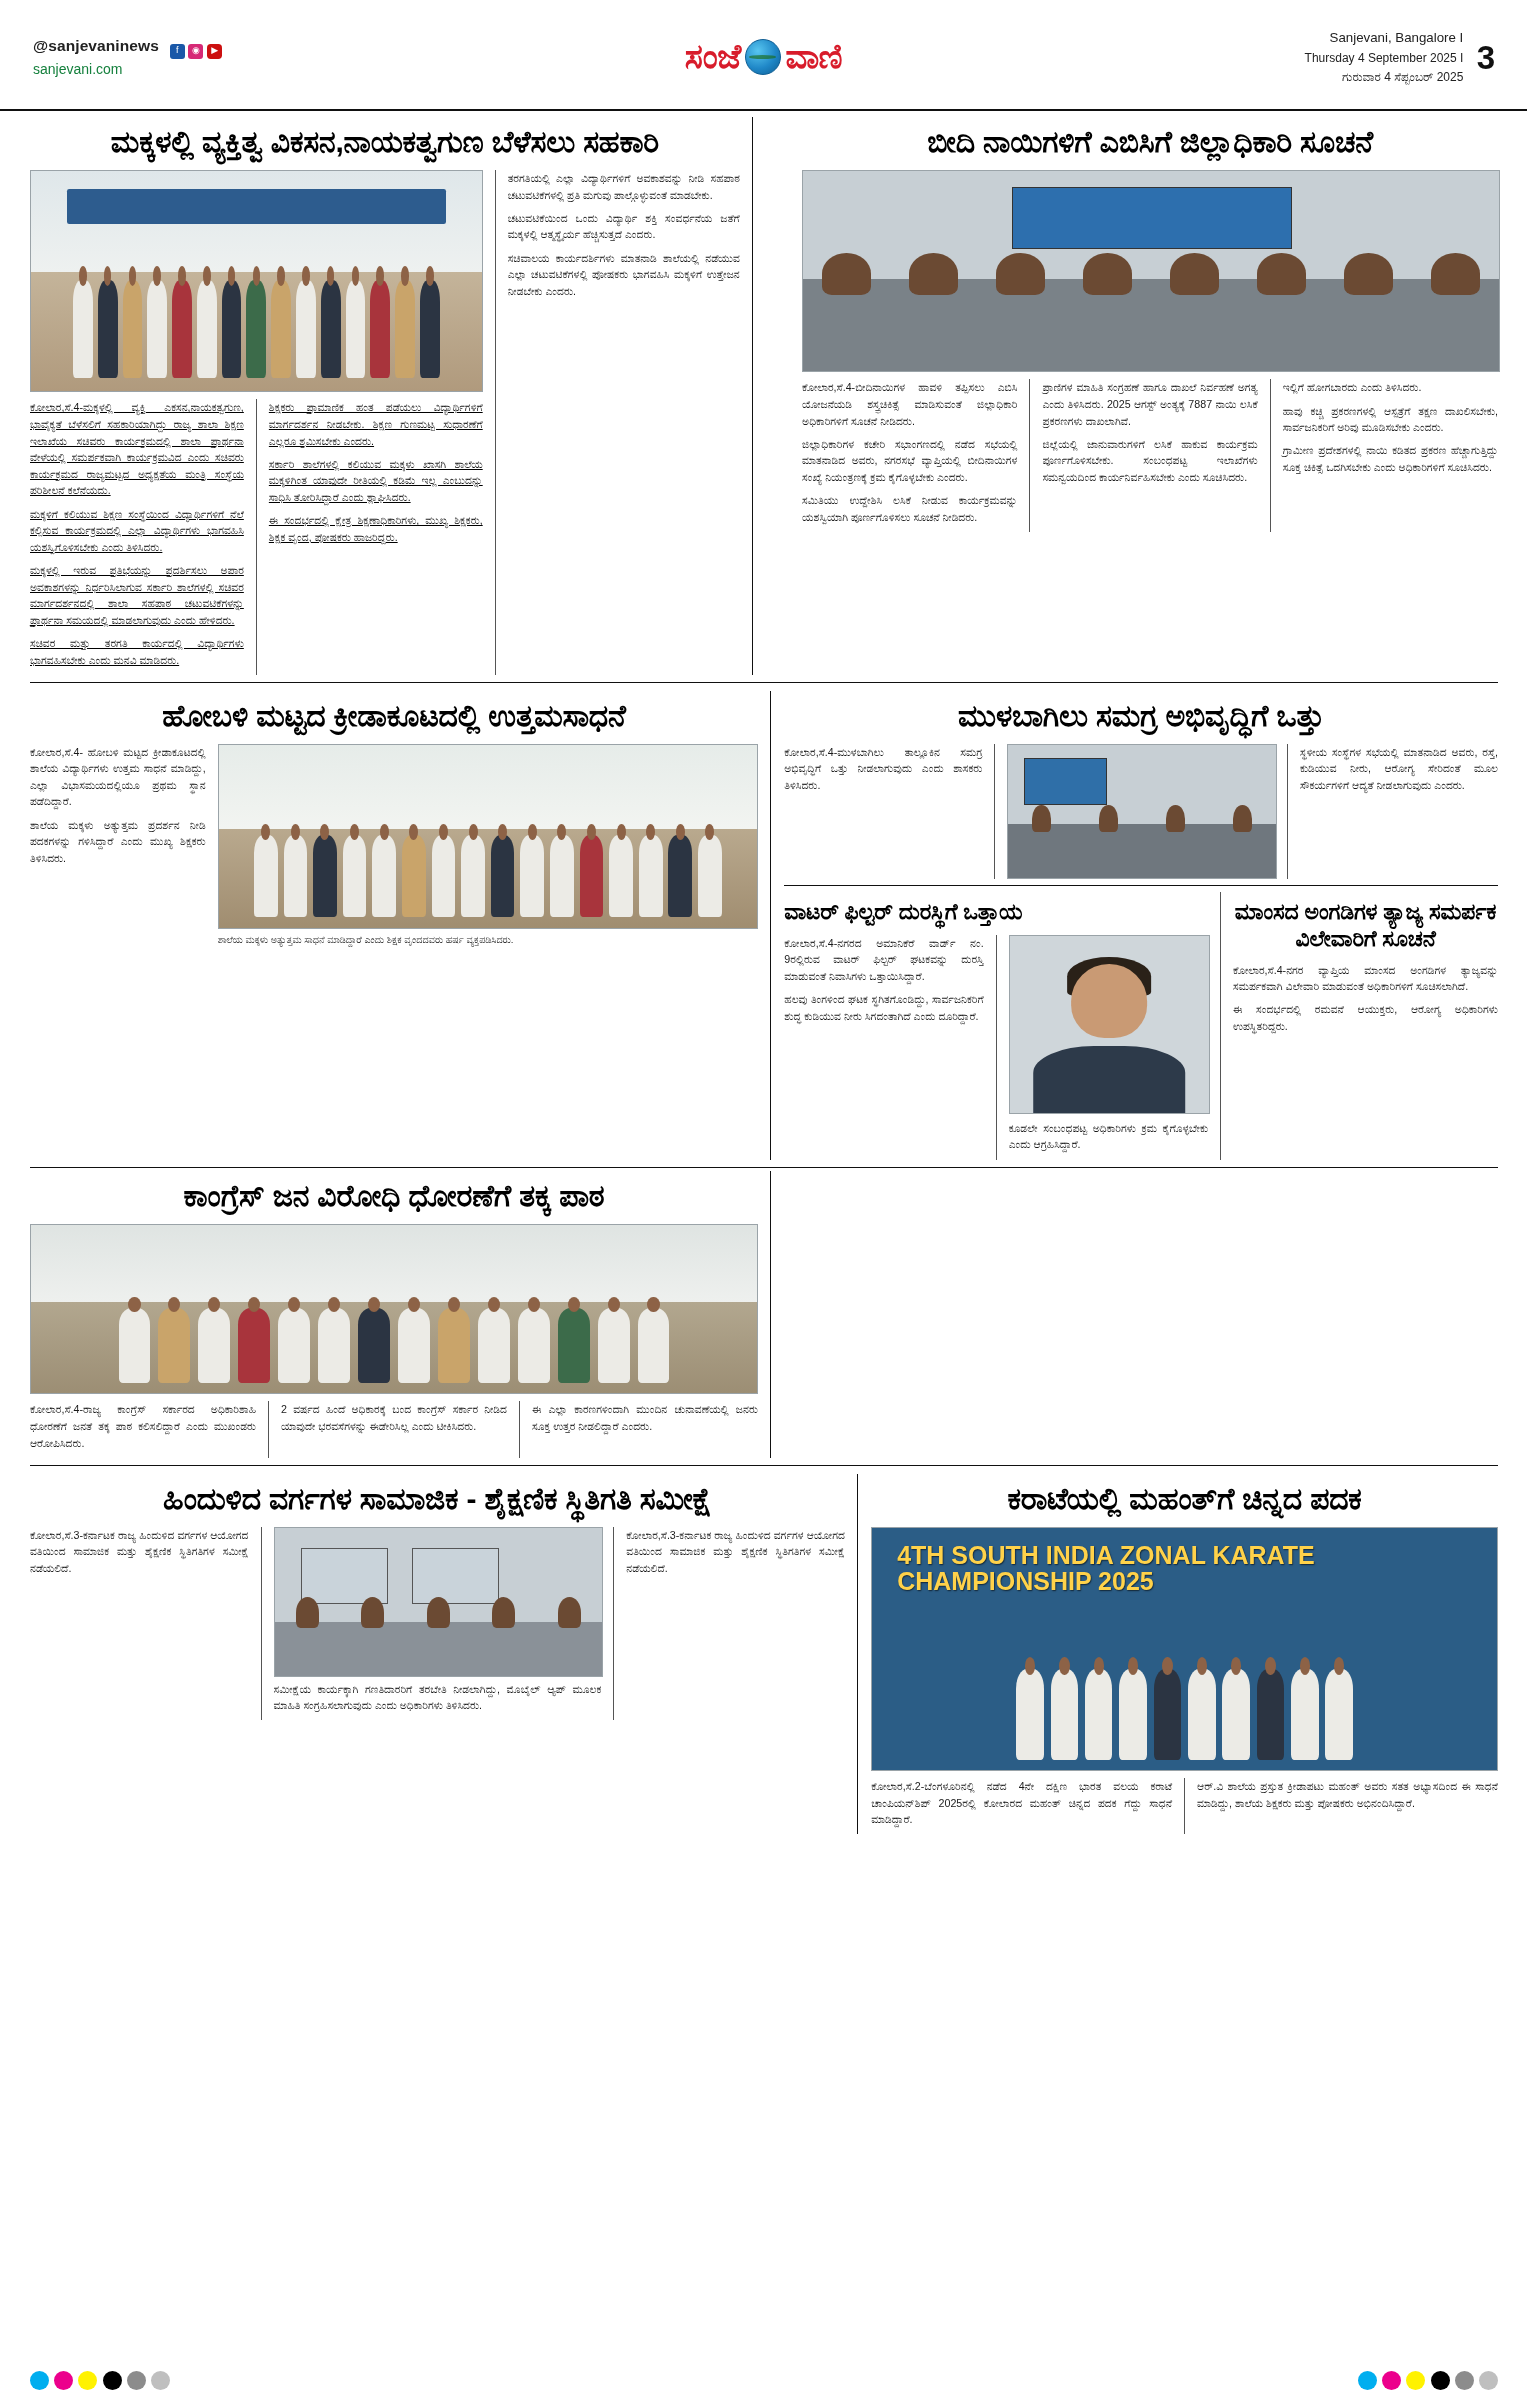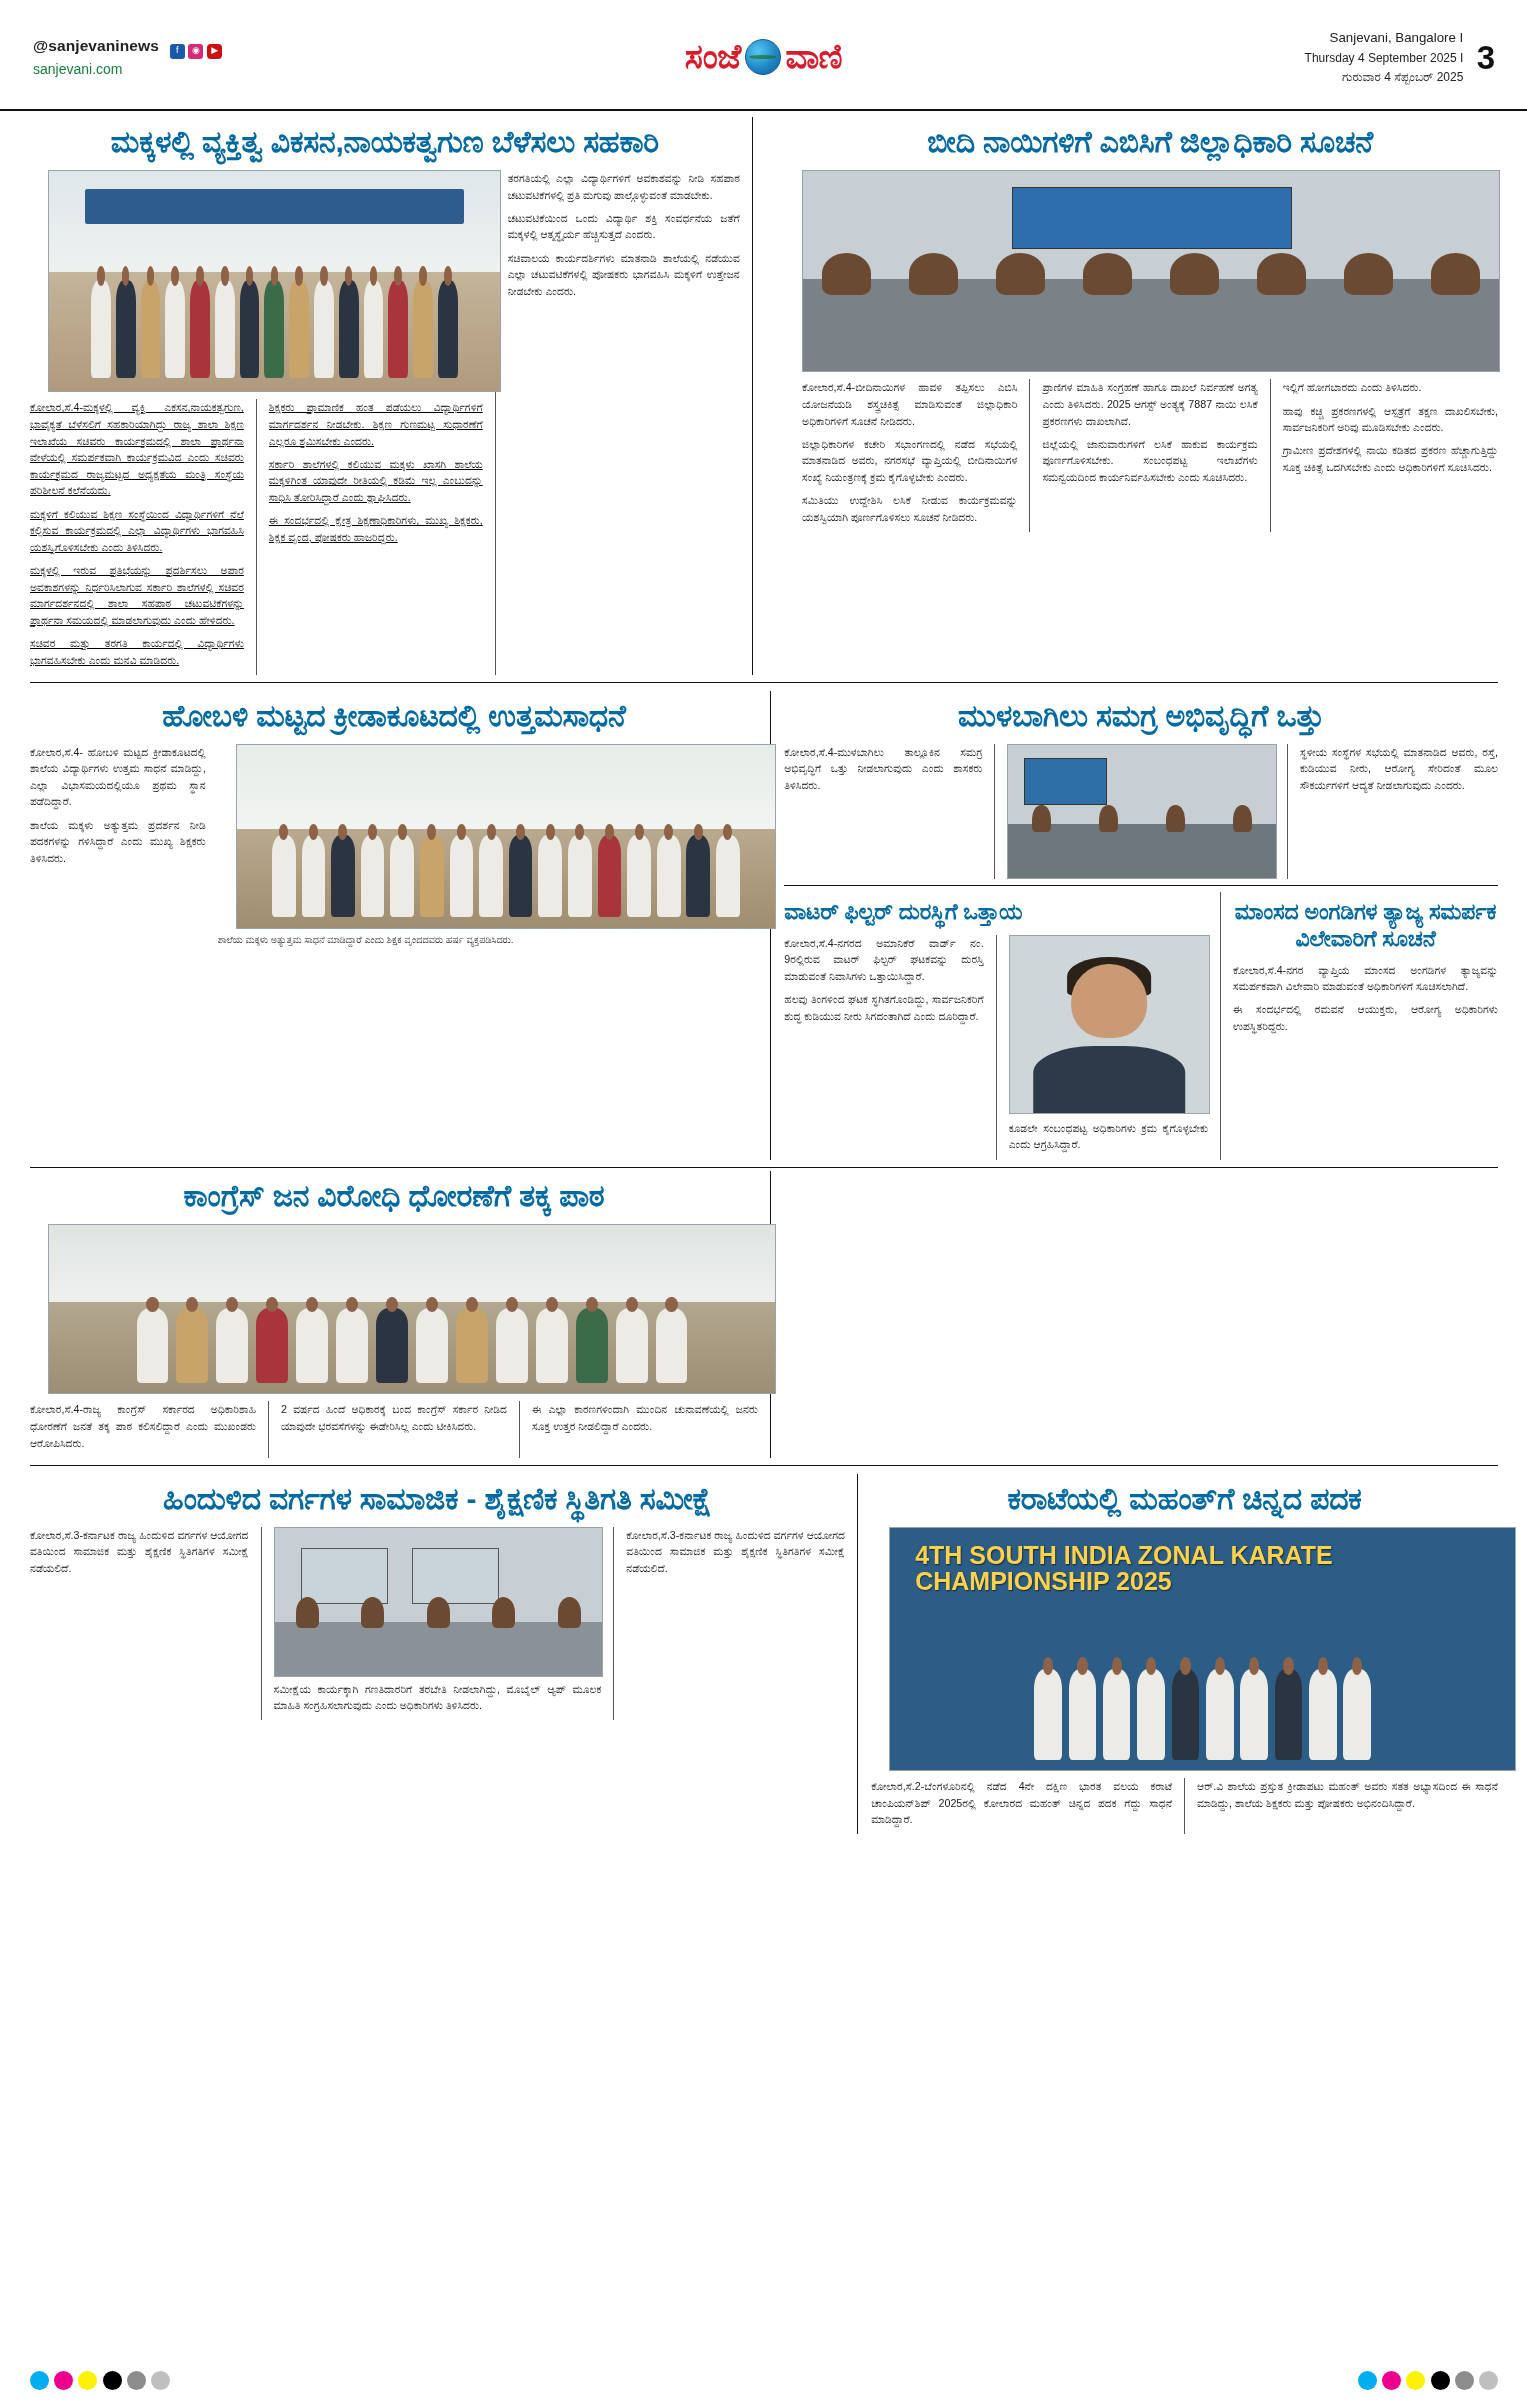--- a/index.html
+++ b/index.html
@@ -42,33 +42,33 @@
   .mh-right{text-align:right;display:flex;align-items:center;gap:13.3px;}
   .mh-right .meta{font-size:12.6px;color:#222;line-height:1.65;}
   .mh-right .meta .line1{font-size:13.3px;}
   .mh-right .meta .line2{font-size:12px;}
   .mh-right .pageno{font-size:33px;font-weight:bold;color:#111;line-height:1;}
   
   .content{padding:0 30px;box-sizing:border-box;}
   .rule{border-top:1.5px solid #111;margin:7.4px 0;}
   .thin-rule{border-top:0.7px solid #111;margin:6px 0;}
   .headline{
-    font-size:30px;font-weight:bold;color:#0369a1;text-align:center;
+    font-size:30px;font-weight:bold;color:#000000;text-align:center;
     line-height:1.22;margin:7.4px 0 9px 0;letter-spacing:-0.2px;
   }
   .headline.sm{font-size:25px;}
   .cols{display:flex;gap:12px;}
   .col{flex:1;}
   p.body{
     font-size:10.7px;line-height:1.55;color:#1a1a1a;text-align:justify;
     margin:0 0 6.7px 0;hyphens:auto;word-break:break-word;
   }
   .photo{
     width:100%;background:#b9c3c8;position:relative;overflow:hidden;
-    border:0.7px solid #9aa3a8;box-sizing:border-box;margin-left:18px;
+    border:0.7px solid #9aa3a8;box-sizing:border-box;
   }
   .photo .sky{position:absolute;left:0;right:0;top:0;height:46%;}
   .photo .ground{position:absolute;left:0;right:0;bottom:0;height:54%;}
   .figs{position:absolute;left:0;right:0;bottom:6%;height:62%;display:flex;
         align-items:flex-end;justify-content:center;gap:1.1%;}
   .fig{width:4.4%;height:72%;border-radius:40% 40% 12% 12%/22% 22% 6% 6%;}
   .fig.w{background:#ecebe6;}
   .fig.b{background:#2b3442;}
   .fig.c{background:#c9a46a;}
   .fig.r{background:#a8343c;}

